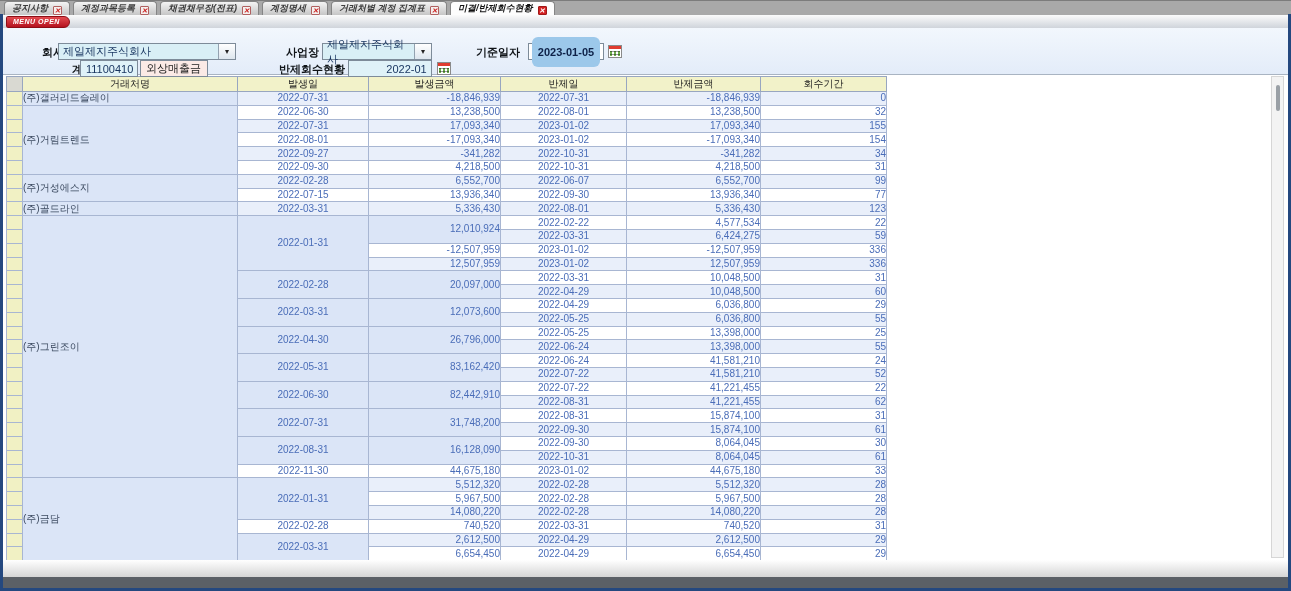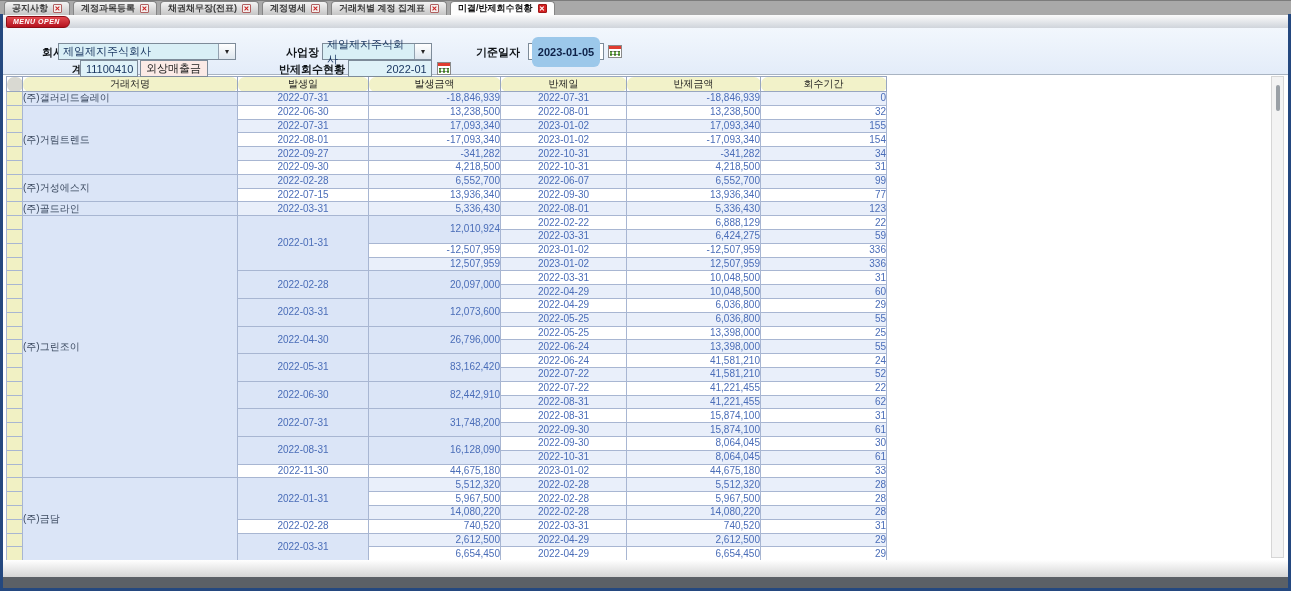--- a/index.html
+++ b/index.html
@@ -4,21 +4,21 @@
 <style>
   html,body{margin:0;padding:0;background:#9aa0a8;font-family:"Liberation Sans",sans-serif;}
   .window{position:relative;width:1291px;height:591px;background:#fff;overflow:hidden;}
   
   .b-left,.b-right,.b-bottom{position:absolute;background:#24487f;z-index:30;}
   .b-left{left:0;top:14px;width:3px;height:577px;}
   .b-right{right:0;top:14px;width:3px;height:577px;}
   .b-bottom{left:0;top:588px;width:1291px;height:3px;}
   
   .tabbar{position:absolute;left:0;top:0;width:1291px;height:15px;background:#a9a9a9;border-top:1px solid #7c7c7c;display:flex;align-items:flex-end;padding-left:4px;box-sizing:border-box;gap:3px;z-index:20;}
-  .tab{height:13px;display:flex;align-items:center;gap:5px;padding:0 7px;border:1px solid #858585;border-bottom:none;border-radius:4px 4px 0 0;background:linear-gradient(#f4f4f4,#c6c6c6);font-size:9px;font-weight:bold;color:#3c3c3c;white-space:nowrap;}
+  .tab{height:13px;display:flex;align-items:flex-end;gap:5px;padding:0 7px;border:1px solid #858585;border-bottom:none;border-radius:4px 4px 0 0;background:linear-gradient(#f4f4f4,#c6c6c6);font-size:9px;font-weight:bold;color:#3c3c3c;white-space:nowrap;font-style:italic;}
   .tab.active{background:#fdfdfd;color:#111;}
   .tab-close{width:9px;height:9px;box-sizing:border-box;border:1px solid #b06060;background:#f4f0ee;color:#cc2222;font-size:7px;line-height:7px;text-align:center;font-weight:bold;border-radius:1px;}
   .tab.active .tab-close{background:#d42222;border-color:#a01818;color:#fff;}
   
   .menustrip{position:absolute;left:3px;top:15px;width:1285px;height:13px;background:linear-gradient(#fbfbfb,#cfd4db);z-index:10;}
   .menu-open{position:absolute;left:3px;top:1px;height:10px;line-height:10px;background:linear-gradient(#e34b50,#b5121f);color:#fff;font-size:7px;font-weight:bold;font-style:italic;letter-spacing:.5px;padding:0 9px 0 6px;border-radius:2px 7px 7px 2px;border:1px solid #8d0d16;}
   
   .formpanel{position:absolute;left:3px;top:28px;width:1285px;height:47px;background:linear-gradient(#f2f7fd,#e3ecf9);border-bottom:1px solid #a9b4c2;box-sizing:border-box;z-index:10;}
   .flabel{position:absolute;font-size:11px;font-weight:bold;color:#101418;text-align:right;white-space:nowrap;}
   .fbox{position:absolute;box-sizing:border-box;height:17px;border:1px solid #7d8b99;font-size:11px;color:#16335e;display:flex;align-items:center;}
@@ -29,21 +29,21 @@
   .cyan{background:#dff2f8;padding-left:5px;}
   .pink{background:#fbeae6;padding-left:5px;color:#222;}
   .center{justify-content:center;padding-left:0;}
   .cal{position:absolute;width:14px;height:13px;background:#fff;border:1px solid #8a8a8a;box-sizing:border-box;}
   .cal::before{content:'';position:absolute;left:0;right:0;top:0;height:3px;background:#e03c30;}
   .cal::after{content:'';position:absolute;left:1px;right:1px;top:5px;bottom:1px;background:repeating-linear-gradient(90deg,#6fae4e 0 2px,#fff 2px 4px),repeating-linear-gradient(#9c9c9c 0 1px,#fff 1px 3px);background-blend-mode:multiply;}
   
   .content{position:absolute;left:3px;top:75px;width:1285px;height:485px;background:#fff;z-index:5;}
   table.grid{position:absolute;left:3px;top:1px;border-collapse:collapse;table-layout:fixed;width:880px;}
   table.grid td,table.grid th{border:1px solid #a8b6d2;padding:0;font-size:10px;line-height:12px;overflow:hidden;white-space:nowrap;box-sizing:border-box;}
-  table.grid th{height:15px;background:#f2f2c9;color:#222;font-weight:normal;text-align:center;border-color:#98a6c0;border-radius:7px;}
+  table.grid th{height:15px;background:#f2f2c9;color:#222;font-weight:normal;text-align:center;border-color:#98a6c0;}
   table.grid th.corner{background:#d9d9d2;}
   table.grid tr{height:13.8px;}
   td.rowhdr{background:#f1f1c4;border-color:#98a6c0;}
   td.name{background:#dbe5f7;color:#3c4a60;text-align:left;padding-left:4px;}
   td.date{text-align:center;color:#4a6db8;}
   td.num{text-align:right;padding-right:4px;color:#4a6db8;}
   td.merged{background:#dbe5f7;}
   tr.odd td:not(.merged):not(.name):not(.rowhdr){background:#e9effa;}
   tr.even td:not(.merged):not(.name):not(.rowhdr){background:#ffffff;}
   tr.gstart td{border-top:1px solid #7d92b8;}
@@ -222,21 +222,21 @@
             <td class="date">2022-08-01</td>
             <td class="num">5,336,430</td>
             <td class="num">123</td>
           </tr>
           <tr class="even gstart">
             <td class="rowhdr"></td>
             <td class="name" rowspan="19">(주)그린조이</td>
             <td class="date merged" rowspan="4">2022-01-31</td>
             <td class="num merged" rowspan="2">12,010,924</td>
             <td class="date">2022-02-22</td>
-            <td class="num">6,888,129</td>
+            <td class="num">4,577,534</td>
             <td class="num">22</td>
           </tr>
           <tr class="odd">
             <td class="rowhdr"></td>
             <td class="date">2022-03-31</td>
             <td class="num">6,424,275</td>
             <td class="num">59</td>
           </tr>
           <tr class="even">
             <td class="rowhdr"></td>

